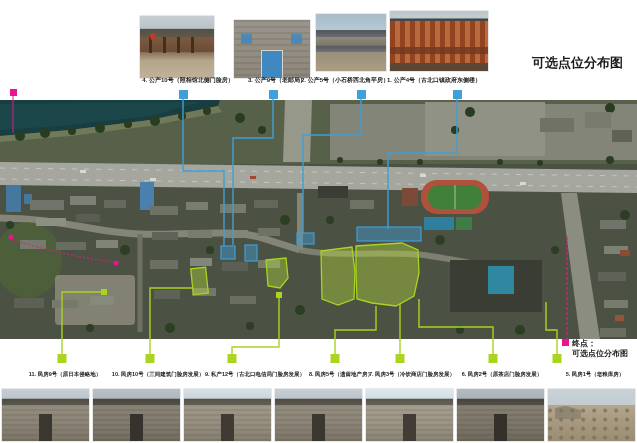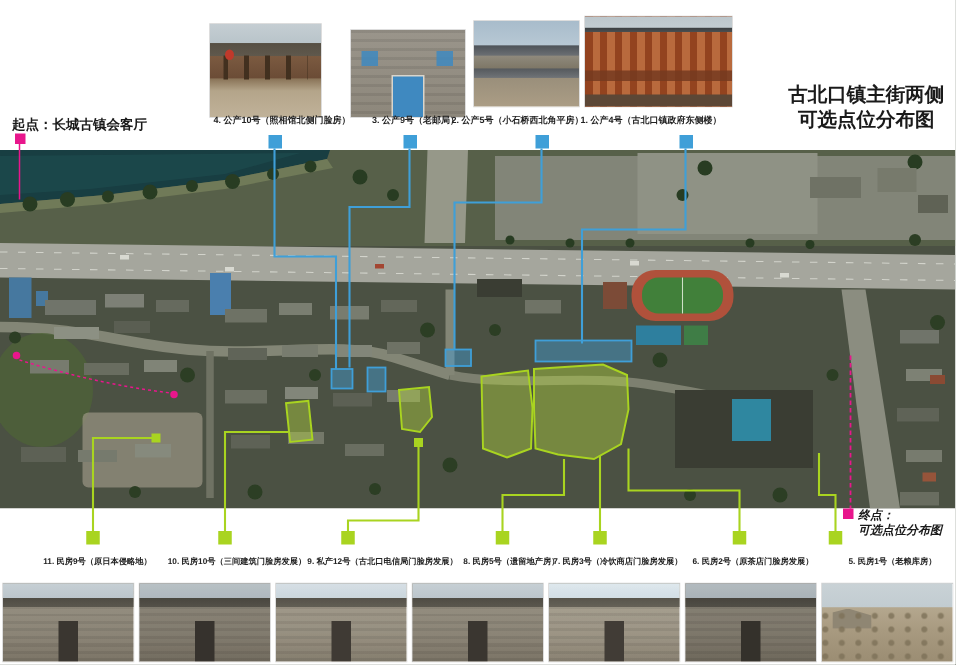--- a/index.html
+++ b/index.html
@@ -2,21 +2,21 @@
 <html><head>
 <meta charset="utf-8">
 <style>
   html,body{margin:0;padding:0;background:#fff;}
   .page{position:relative;width:637px;height:443px;background:#fff;overflow:hidden;
         font-family:"Liberation Sans","DejaVu Sans",sans-serif;color:#1a1a1a;}
   
   .map-title{position:absolute;left:518px;top:54px;width:119px;text-align:center;
              font-size:13px;font-weight:700;line-height:17px;z-index:4;}
   .start-label{position:absolute;left:8px;top:77px;font-size:9px;font-weight:700;z-index:4;white-space:nowrap;}
-  .end-label{position:absolute;left:572px;top:339px;font-size:8px;font-weight:700;line-height:10px;z-index:4;white-space:nowrap;font-style:italic;}
+  .end-label{position:absolute;left:572px;top:339px;font-size:8px;font-weight:700;line-height:10px;z-index:4;white-space:nowrap;}
   .cap{position:absolute;transform:translateX(-50%);white-space:nowrap;font-weight:600;color:#222;z-index:4;}
   .cap.top{top:76px;font-size:6px;}
   .cap.bot{top:371px;font-size:5.5px;}
   
   .photo{position:absolute;overflow:hidden;z-index:4;box-shadow:0 0 0 .5px rgba(0,0,0,.18);}
   .bphoto{top:389px;height:52px;}
   
   .tp4{background:linear-gradient(180deg,#c5ced3 0%,#b9c4ca 20%,#564f44 21%,#5f584c 34%,#7b5a40 35%,#6b4c36 58%,#8a7458 59%,#b4a58a 72%,#c0b299 100%);}
   .tp4::after{content:"";position:absolute;left:12%;top:34%;width:76%;height:26%;
               background:repeating-linear-gradient(90deg,#42301f 0 3px,transparent 3px 14px);}
@@ -233,24 +233,22 @@
       <path d="M13,96 V133" stroke="#e8168c" stroke-width="1" fill="none"></path>
       <circle cx="11" cy="237" r="2.5" fill="#e8168c"></circle>
       <path d="M13,240 C45,250 80,258 114,262" stroke="#e8168c" stroke-width="1" stroke-dasharray="2 2" fill="none"></path>
       <circle cx="116" cy="263" r="2.5" fill="#e8168c"></circle>
       <path d="M567,237 V339" stroke="#e8168c" stroke-width="1.2" stroke-dasharray="3 2" fill="none"></path>
       <rect x="562" y="339" width="7" height="7" fill="#e8168c"></rect>
     </g>
   </svg>
 
   <div class="map-title">
-    <div>古北口镇主街两侧</div>
     <div>可选点位分布图</div>
   </div>
-  <div class="start-label">起点：长城古镇会客厅</div>
   <div class="end-label">
     <div>终点：</div>
     <div>可选点位分布图</div>
   </div>
 
   <div class="photo tp4" style="left:140px;top:16px;width:74px;height:62px;"></div>
   <div class="photo tp3" style="left:234px;top:20px;width:76px;height:58px;"></div>
   <div class="photo tp2" style="left:316px;top:14px;width:70px;height:57px;"></div>
   <div class="photo tp1" style="left:390px;top:11px;width:98px;height:60px;"></div>
   <div class="cap top" style="left:188px;">4. 公产10号（照相馆北侧门脸房）</div>

